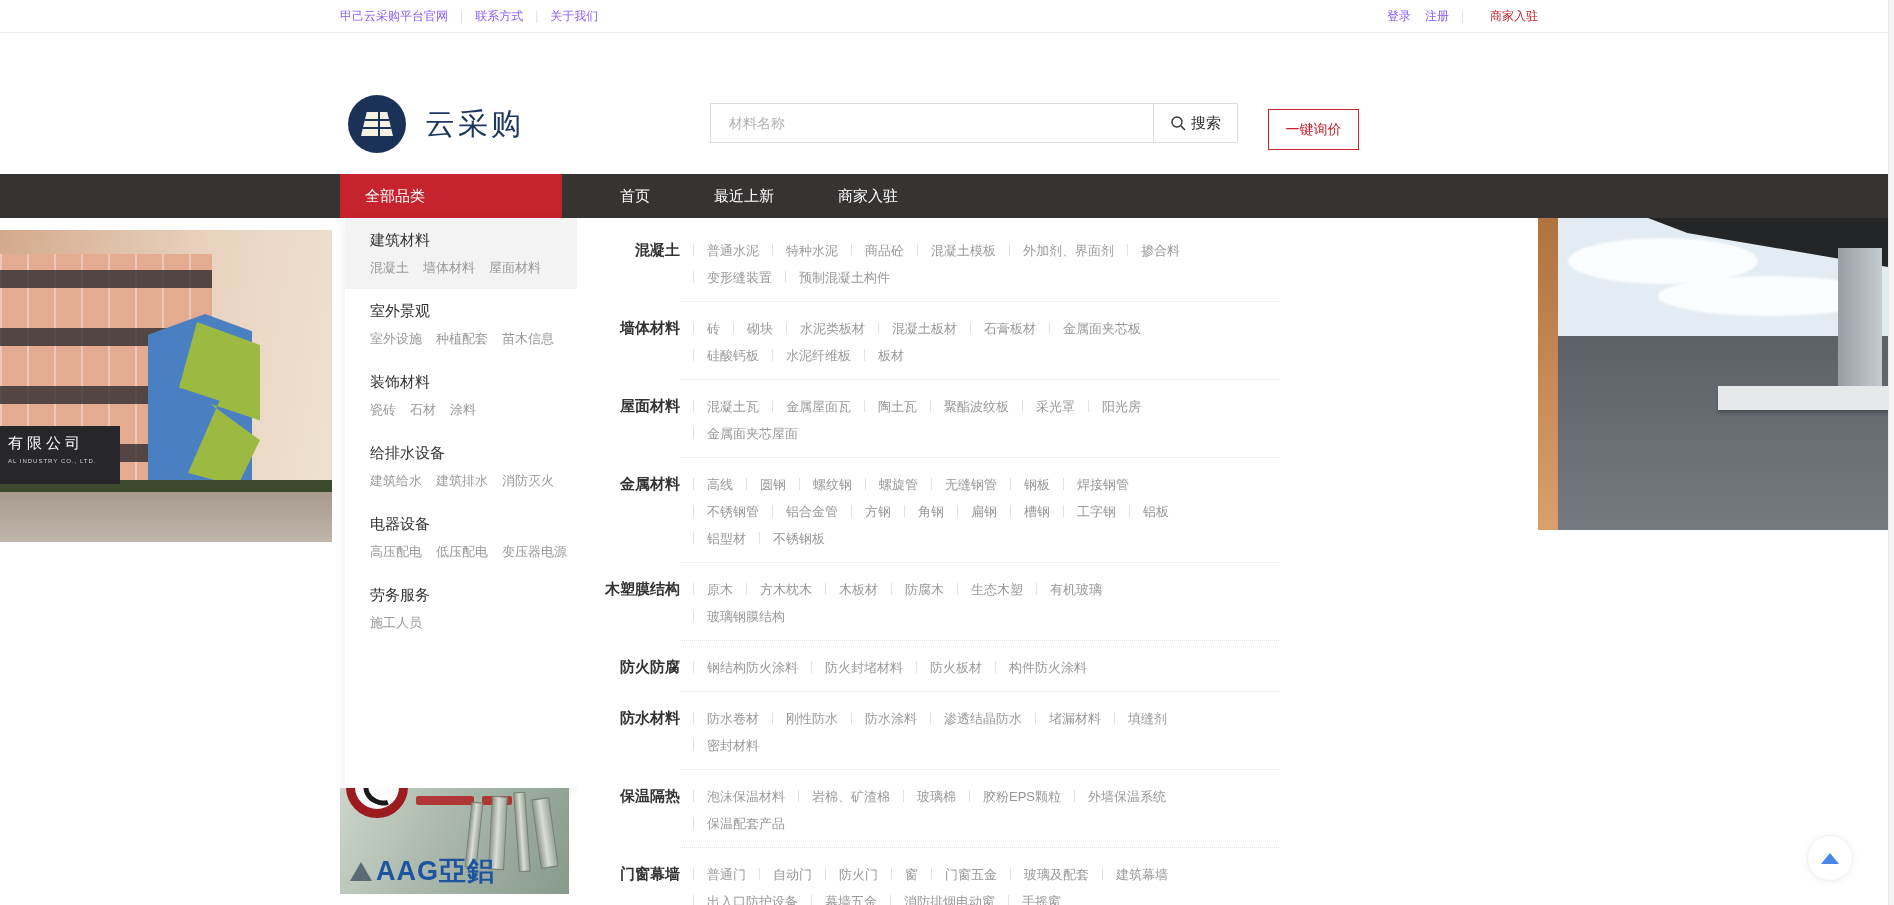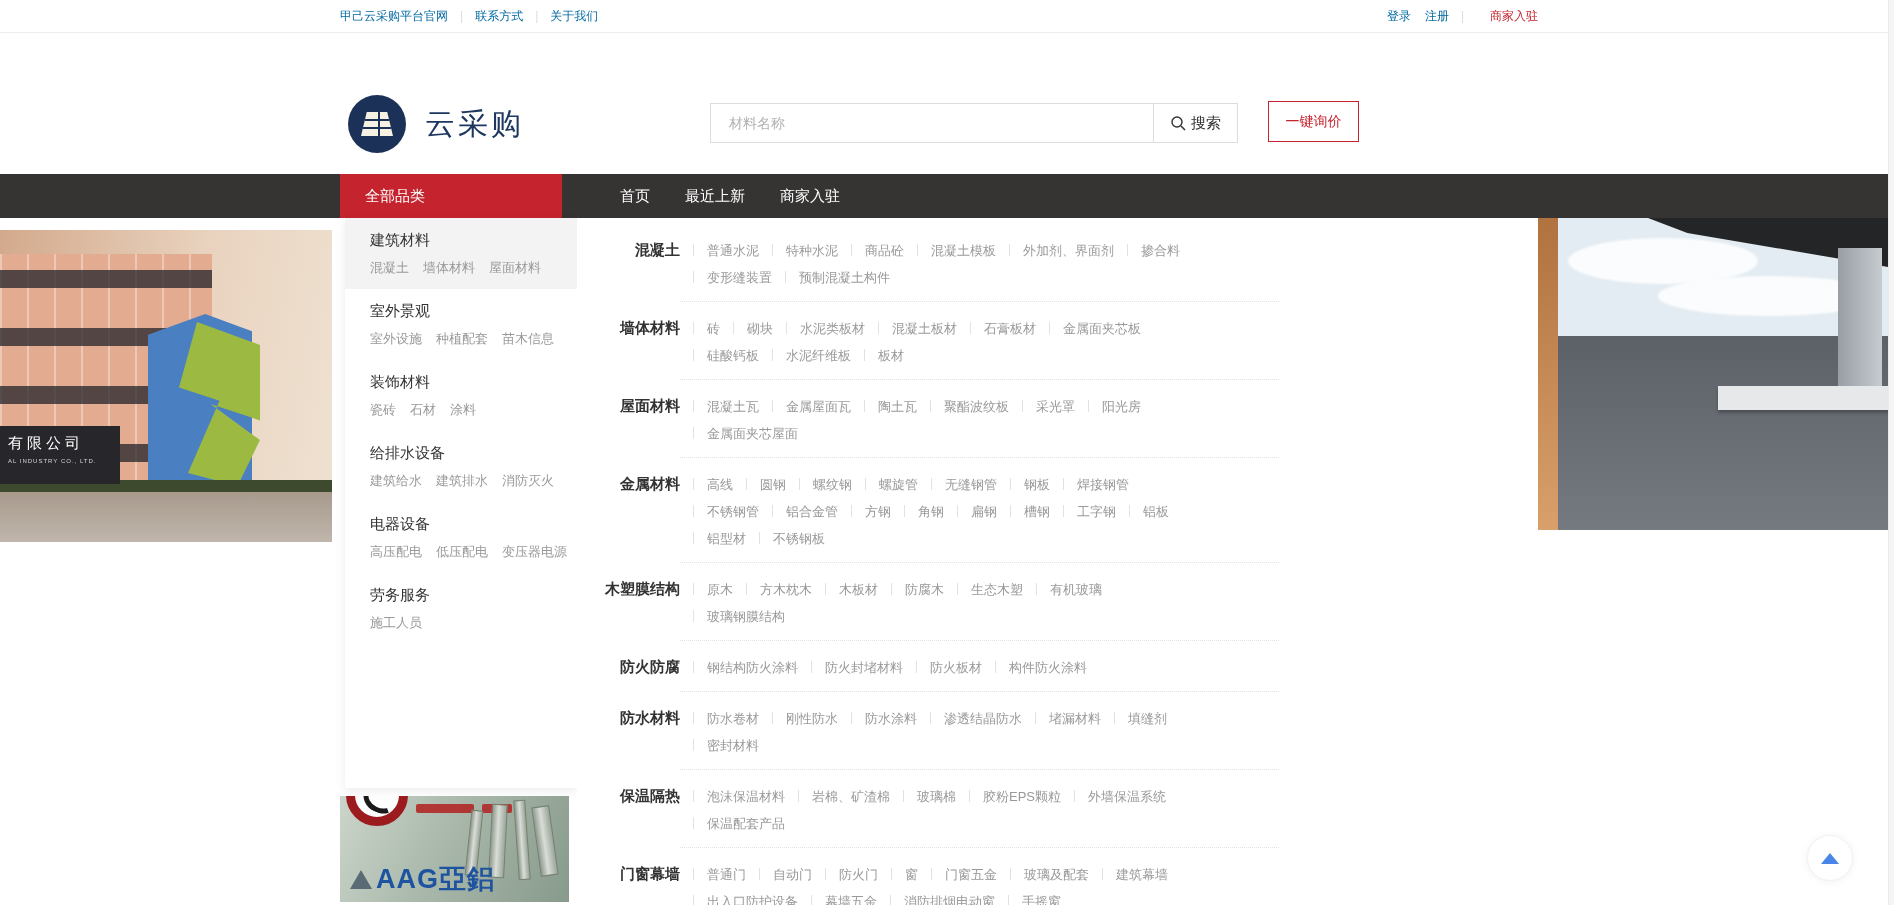--- a/index.html
+++ b/index.html
@@ -9,47 +9,47 @@
     font-family:"Liberation Sans","DejaVu Sans",sans-serif;
     color:#333;
   }
   a { text-decoration:none; color:inherit; cursor:pointer; }
 
   
   .topbar { position:absolute; top:0; left:0; right:0; height:33px; background:#fff; border-bottom:1px solid #ececec; font-size:12px; color:#666; }
   .topbar-left { position:absolute; left:340px; top:0; height:32px; display:flex; align-items:center; }
   .topbar-right { position:absolute; right:356px; top:0; height:32px; display:flex; align-items:center; }
   .tb-sep { color:#ddd; margin:0 12px; }
-  .tb-link { color:#0369a1; }
+  .tb-link { color:#8b5cf6; }
   .tb-link.red { color:#c5232e; }
   .topbar-right .tb-link { margin-left:14px; }
   .topbar-right .tb-link:first-child { margin-left:8px; }
 
   
   .header { position:absolute; top:33px; left:0; right:0; height:141px; background:#fff; }
   .logo { position:absolute; left:348px; top:62px; display:flex; align-items:center; }
   .logo-circle { width:58px; height:58px; border-radius:50%; background:#1c3157; position:relative; }
   .logo-glyph { position:absolute; left:13px; top:17px; width:32px; height:24px;
     background:#f5f1e3;
     clip-path:polygon(18% 0,82% 0,100% 100%,0 100%);
   }
   .logo-glyph::before { content:""; position:absolute; left:0; right:0; top:7px; height:2px; background:#1c3157; box-shadow:0 8px 0 #1c3157; }
   .logo-glyph::after { content:""; position:absolute; left:17px; top:0; width:2px; height:100%; background:#1c3157; }
   .logo-text { margin-left:19px; font-size:30px; letter-spacing:3px; color:#1d3761; }
 
   .searchbar { position:absolute; left:710px; top:70px; width:528px; height:40px; border:1px solid #ddd; display:flex; background:#fff; }
   .search-input { flex:1; border:none; outline:none; padding:0 18px; font-size:14px; color:#333; font-family:inherit; }
   .search-input::placeholder { color:#b2b2b2; }
   .search-btn { width:84px; border:none; border-left:1px solid #ddd; background:#fff; display:flex; align-items:center; justify-content:center; gap:5px; font-size:15px; color:#333; cursor:pointer; font-family:inherit; }
-  .inquiry-btn { position:absolute; left:1268px; top:68px; width:91px; height:41px; background:#fff; border:1px solid #c5232e; color:#c5232e; font-size:14px; cursor:pointer; font-family:inherit; }
+  .inquiry-btn { position:absolute; left:1268px; top:76px; width:91px; height:41px; background:#fff; border:1px solid #c5232e; color:#c5232e; font-size:14px; cursor:pointer; font-family:inherit; }
 
   
   .navbar { position:absolute; top:174px; left:0; right:0; height:44px; background:#363333; }
   .all-cats { position:absolute; left:340px; top:0; width:222px; height:44px; background:#c5232e; color:#fff; font-size:15px; line-height:44px; padding-left:25px; cursor:pointer; }
-  .nav-items { position:absolute; left:620px; top:0; height:44px; display:flex; gap:35px; }
+  .nav-items { position:absolute; left:620px; top:0; height:44px; display:flex; gap:64px; }
   .nav-item { color:#fff; font-size:15px; line-height:44px; cursor:pointer; }
 
   
   .banner { position:absolute; top:218px; left:0; right:0; height:312px; background:#fff; }
   .banner-left { position:absolute; left:0; top:12px; width:332px; height:312px; overflow:hidden; cursor:pointer; }
   .bl-sky { position:absolute; inset:0; background:linear-gradient(100deg,#d3a98c 0%,#e9d3bf 55%,#efe2d2 100%); }
   .bl-building { position:absolute; left:0; top:24px; width:212px; height:230px;
     background:
       repeating-linear-gradient(to bottom, rgba(35,35,42,0) 0 16px, rgba(35,35,42,.75) 16px 34px, rgba(35,35,42,0) 34px 58px),
       repeating-linear-gradient(to right, rgba(255,255,255,.35) 0 2px, rgba(0,0,0,0) 2px 27px),
@@ -86,21 +86,21 @@
   .mega { position:absolute; left:577px; top:218px; width:708px; height:687px; background:#fff; padding:6px 0 0 13px; }
   .mega-row { display:flex; }
   .mega-label { width:90px; flex:none; text-align:right; font-size:15px; font-weight:bold; color:#333; padding-top:13px; line-height:26px; cursor:pointer; }
   .mega-lines { flex:1; padding:13px 0 10px 0; border-bottom:1px dotted #e3e3e3; margin-right:6px; }
   .mega-line { line-height:26px; white-space:nowrap; }
   .mega-item { display:inline-block; font-size:13px; color:#999; cursor:pointer; }
   .mega-pipe { display:inline-block; width:1px; height:12px; background:#e2e2e2; margin:0 13px; vertical-align:-1px; }
 
   
   .ad { position:absolute; left:340px; top:788px; width:229px; height:106px; overflow:hidden; cursor:pointer;
-    background:linear-gradient(115deg,#ccd5cb 0%,#a9b8ab 45%,#879a8c 100%);margin-top:8px; }
+    background:linear-gradient(115deg,#ccd5cb 0%,#a9b8ab 45%,#879a8c 100%); }
   .ad-circle { position:absolute; left:6px; top:-32px; width:62px; height:62px; border-radius:50%; background:#fdfdfd; border:9px solid #9c1b1e; }
   .ad-circle::after { content:""; position:absolute; left:8px; top:10px; width:26px; height:20px; border:5px solid #1a1a1a; border-radius:50%; border-right-color:transparent; transform:rotate(25deg); }
   .ad-redbar { position:absolute; height:9px; background:rgba(178,32,32,.85); border-radius:2px; }
   .ad-bar { position:absolute; background:linear-gradient(90deg,#8f9a90,#d9ded7 45%,#9aa59b); border:1px solid #76826f; }
   .ad-logo { position:absolute; left:10px; bottom:5px; display:flex; align-items:center; font-size:27px; font-weight:bold; color:#1e53a0; letter-spacing:1px; }
   .ad-tri { width:0; height:0; border-left:11px solid transparent; border-right:11px solid transparent; border-bottom:19px solid #5b6b76; margin-right:4px; }
 
   
   .back-top { position:absolute; left:1807px; top:835px; width:46px; height:46px; border-radius:50%; background:#fff; border:1px solid #f1f1f1; box-shadow:0 1px 8px rgba(0,0,0,.06); display:flex; align-items:center; justify-content:center; cursor:pointer; }
   .back-top-arrow { width:0; height:0; border-left:9px solid transparent; border-right:9px solid transparent; border-bottom:11px solid #4a86e8; }

